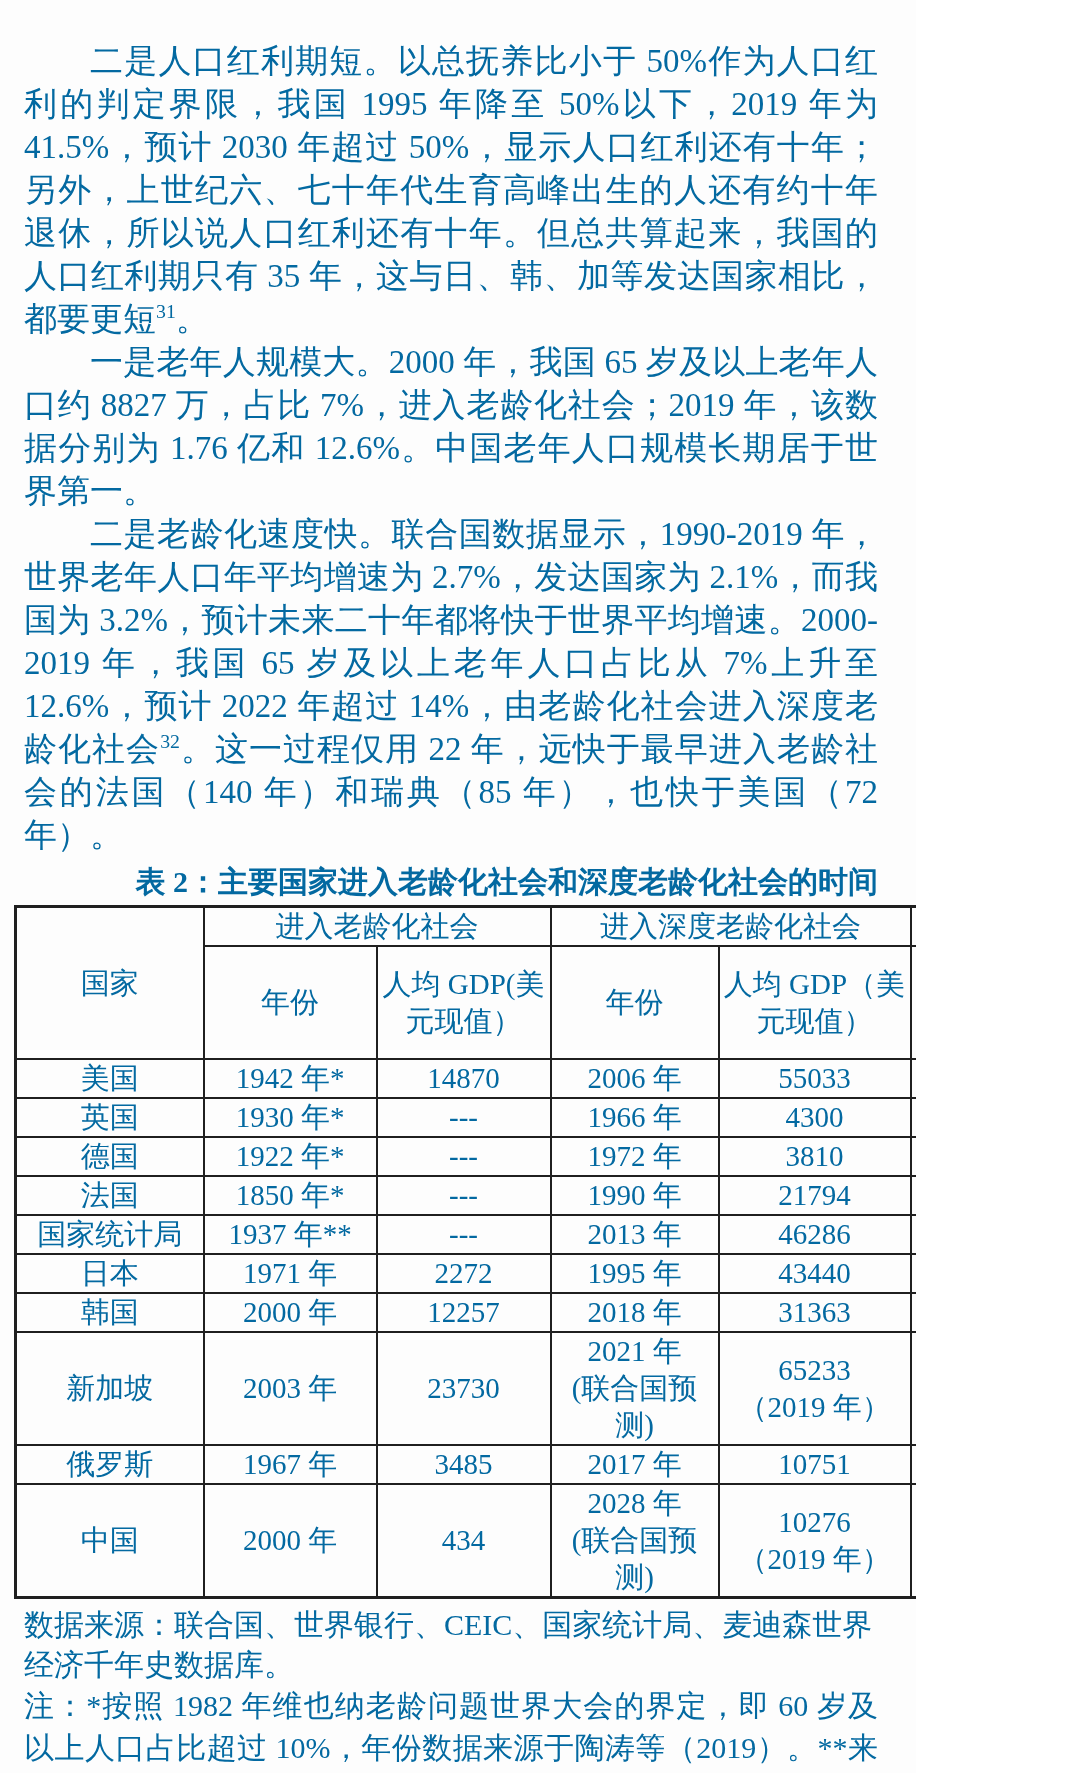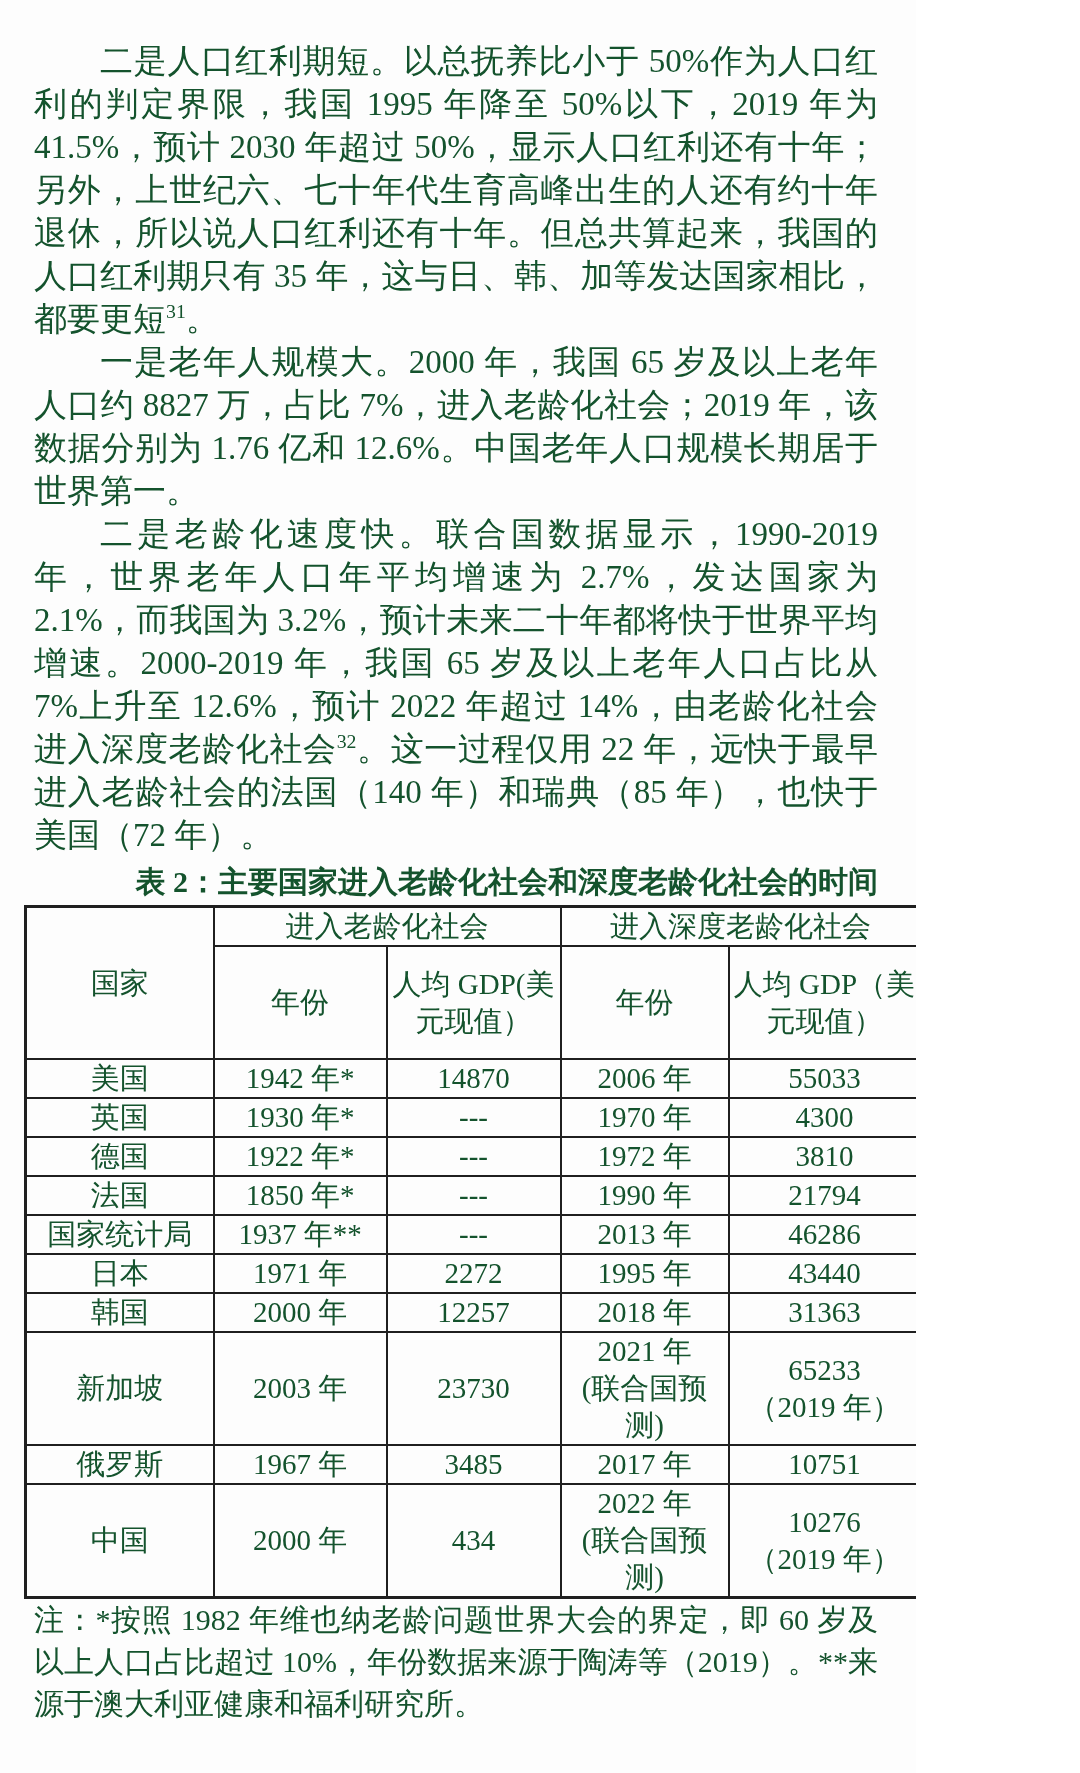--- a/index.html
+++ b/index.html
@@ -1,22 +1,22 @@
 <!DOCTYPE html>
 <html><head>
 <meta charset="utf-8">
 <style>
   html,body { margin:0; padding:0; background:#ffffff; }
   .page {
     position:relative;
     width:916px; height:1773px;
     box-sizing:border-box;
-    padding:40px 38px 0 34px;
+    padding:40px 38px 0 24px;
     background:#fdfdfd;
-    color:#14532d;
+    color:#0369a1;
     font-family:"Liberation Serif","DejaVu Serif",serif;
     overflow:hidden;
   }
   .body-para {
     margin:0;
     font-size:33px;
     line-height:43px;
     text-align:justify;
     text-indent:2em;
   }
@@ -114,21 +114,21 @@
           <td>1942 年*</td>
           <td>14870</td>
           <td>2006 年</td>
           <td>55033</td>
           <td>72</td>
         </tr>
         <tr>
           <td>英国</td>
           <td>1930 年*</td>
           <td>---</td>
-          <td>1970 年</td>
+          <td>1966 年</td>
           <td>4300</td>
           <td>45</td>
         </tr>
         <tr>
           <td>德国</td>
           <td>1922 年*</td>
           <td>---</td>
           <td>1972 年</td>
           <td>3810</td>
           <td>50</td>
@@ -180,24 +180,25 @@
           <td>1967 年</td>
           <td>3485</td>
           <td>2017 年</td>
           <td>10751</td>
           <td>50</td>
         </tr>
         <tr>
           <td>中国</td>
           <td>2000 年</td>
           <td>434</td>
-          <td>2022 年
+          <td>2028 年
 (联合国预测)</td>
           <td>10276
 （2019 年）</td>
           <td>22</td>
         </tr>
       </tbody>
   </table>
 
+  <p class="source-line">数据来源：联合国、世界银行、CEIC、国家统计局、麦迪森世界经济千年史数据库。</p>
   <p class="note-line">注：*按照 1982 年维也纳老龄问题世界大会的界定，即 60 岁及以上人口占比超过 10%，年份数据来源于陶涛等（2019）。**来源于澳大利亚健康和福利研究所。</p>
 
 </div>
 
 </body></html>

